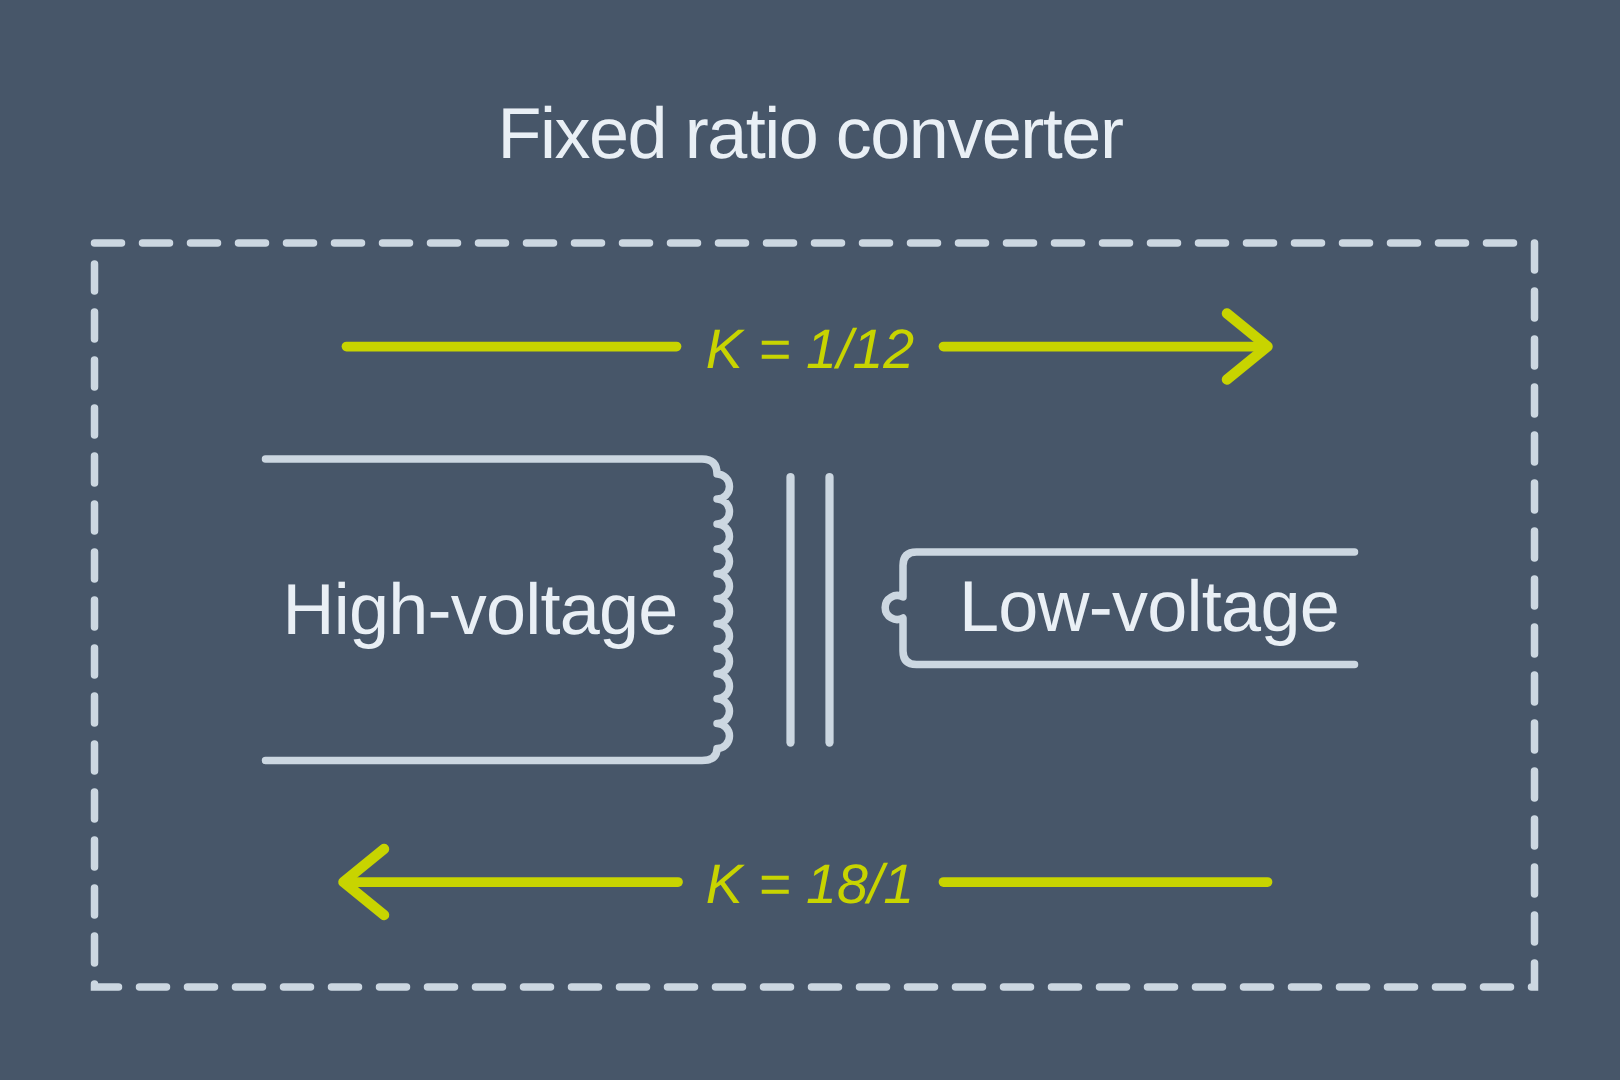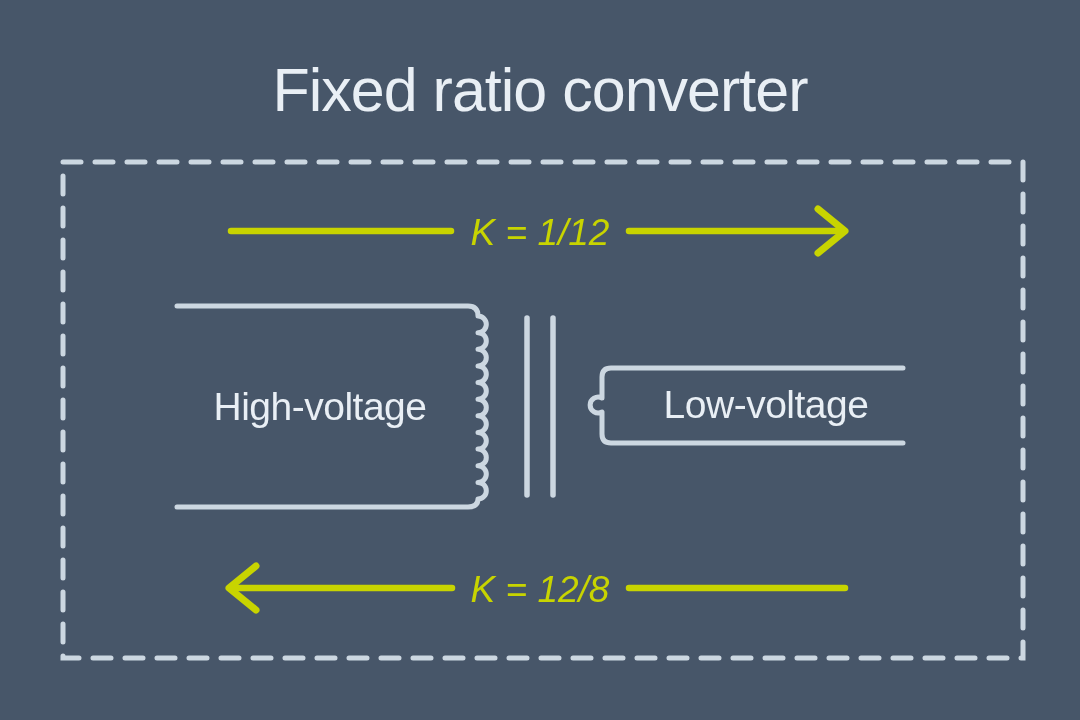--- a/index.html
+++ b/index.html
@@ -18,33 +18,33 @@
   .canvas{
     position:relative;
     width:1080px;height:720px;
     background:var(--bg);
   }
   .title{
     position:absolute;
     left:0; top:58px; width:1080px;
     text-align:center;
     color:var(--text);
-    font-size:61px;
+    font-size:48px;
     font-weight:400;
     letter-spacing:-1px;
     line-height:64px;
   }
   .diagram-svg{
     position:absolute; left:0; top:0;
   }
   .winding-label{
     position:absolute;
     transform:translate(-50%,-50%);
     color:var(--text);
-    font-size:39px;
+    font-size:48px;
     font-weight:400;
     letter-spacing:-0.5px;
     white-space:nowrap;
   }
   .hv-label{ left:320px; top:407px; }
   .lv-label{ left:755px; top:405px;margin-left:11px; }
   .ratio-label{
     position:absolute;
     transform:translate(-50%,-50%);
     color:var(--accent);
@@ -101,19 +101,19 @@
     <line x1="553" y1="318" x2="553" y2="495" class="stroke-line" stroke-width="5.5" stroke-linecap="round"></line>
 
     <path d="M 903 368 H 611 Q 602 368 602 377
              L 602 398
              A 8 8 0 1 0 602 412
              L 602 434 Q 602 443 611 443 H 903" class="stroke-line" stroke-width="5" stroke-linecap="round" stroke-linejoin="round"></path>
   </svg>
 
   <div class="ratio-label ratio-top">K = 1/12</div>
 
-  <div class="ratio-label ratio-bottom">K = 12/8</div>
+  <div class="ratio-label ratio-bottom">K = 18/1</div>
 
   <div class="winding-label hv-label">High-voltage</div>
 
   <div class="winding-label lv-label">Low-voltage</div>
 
 </div>
 
 </body></html>

